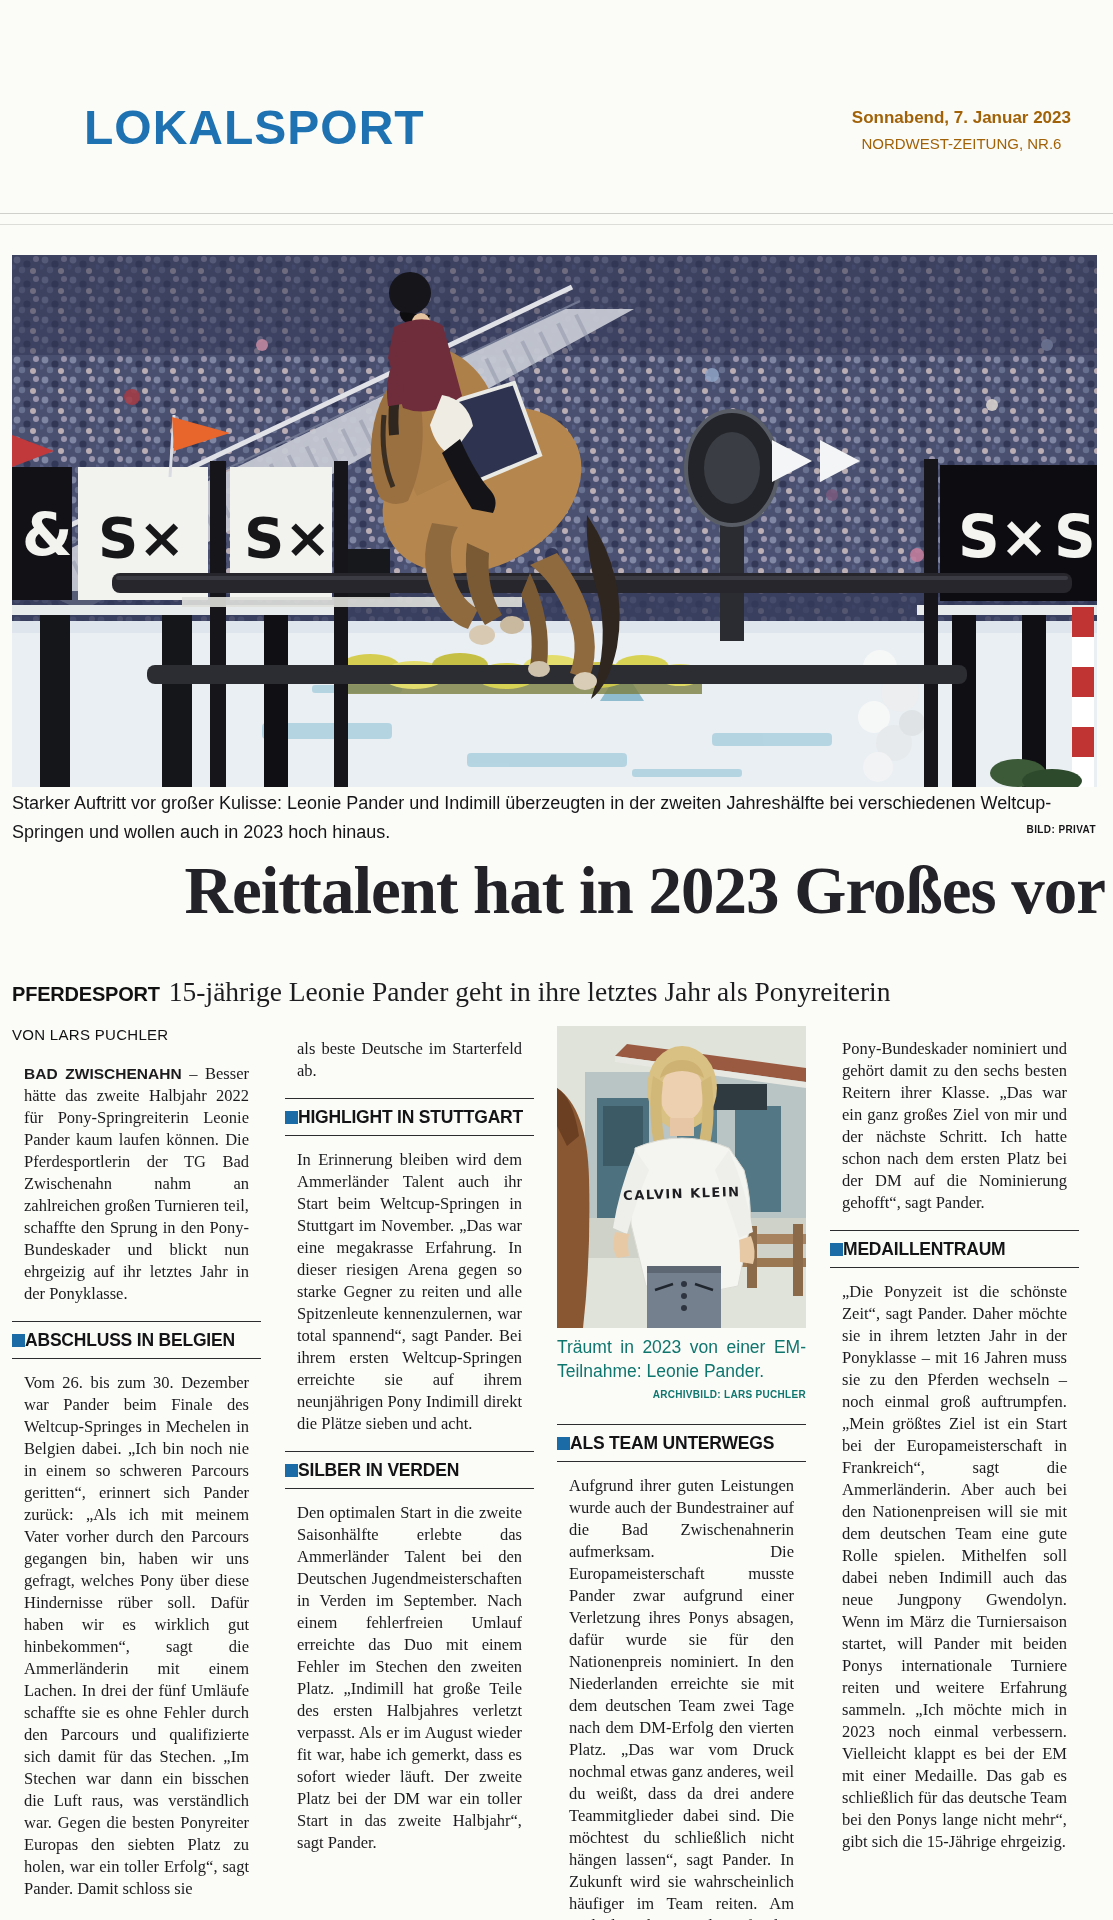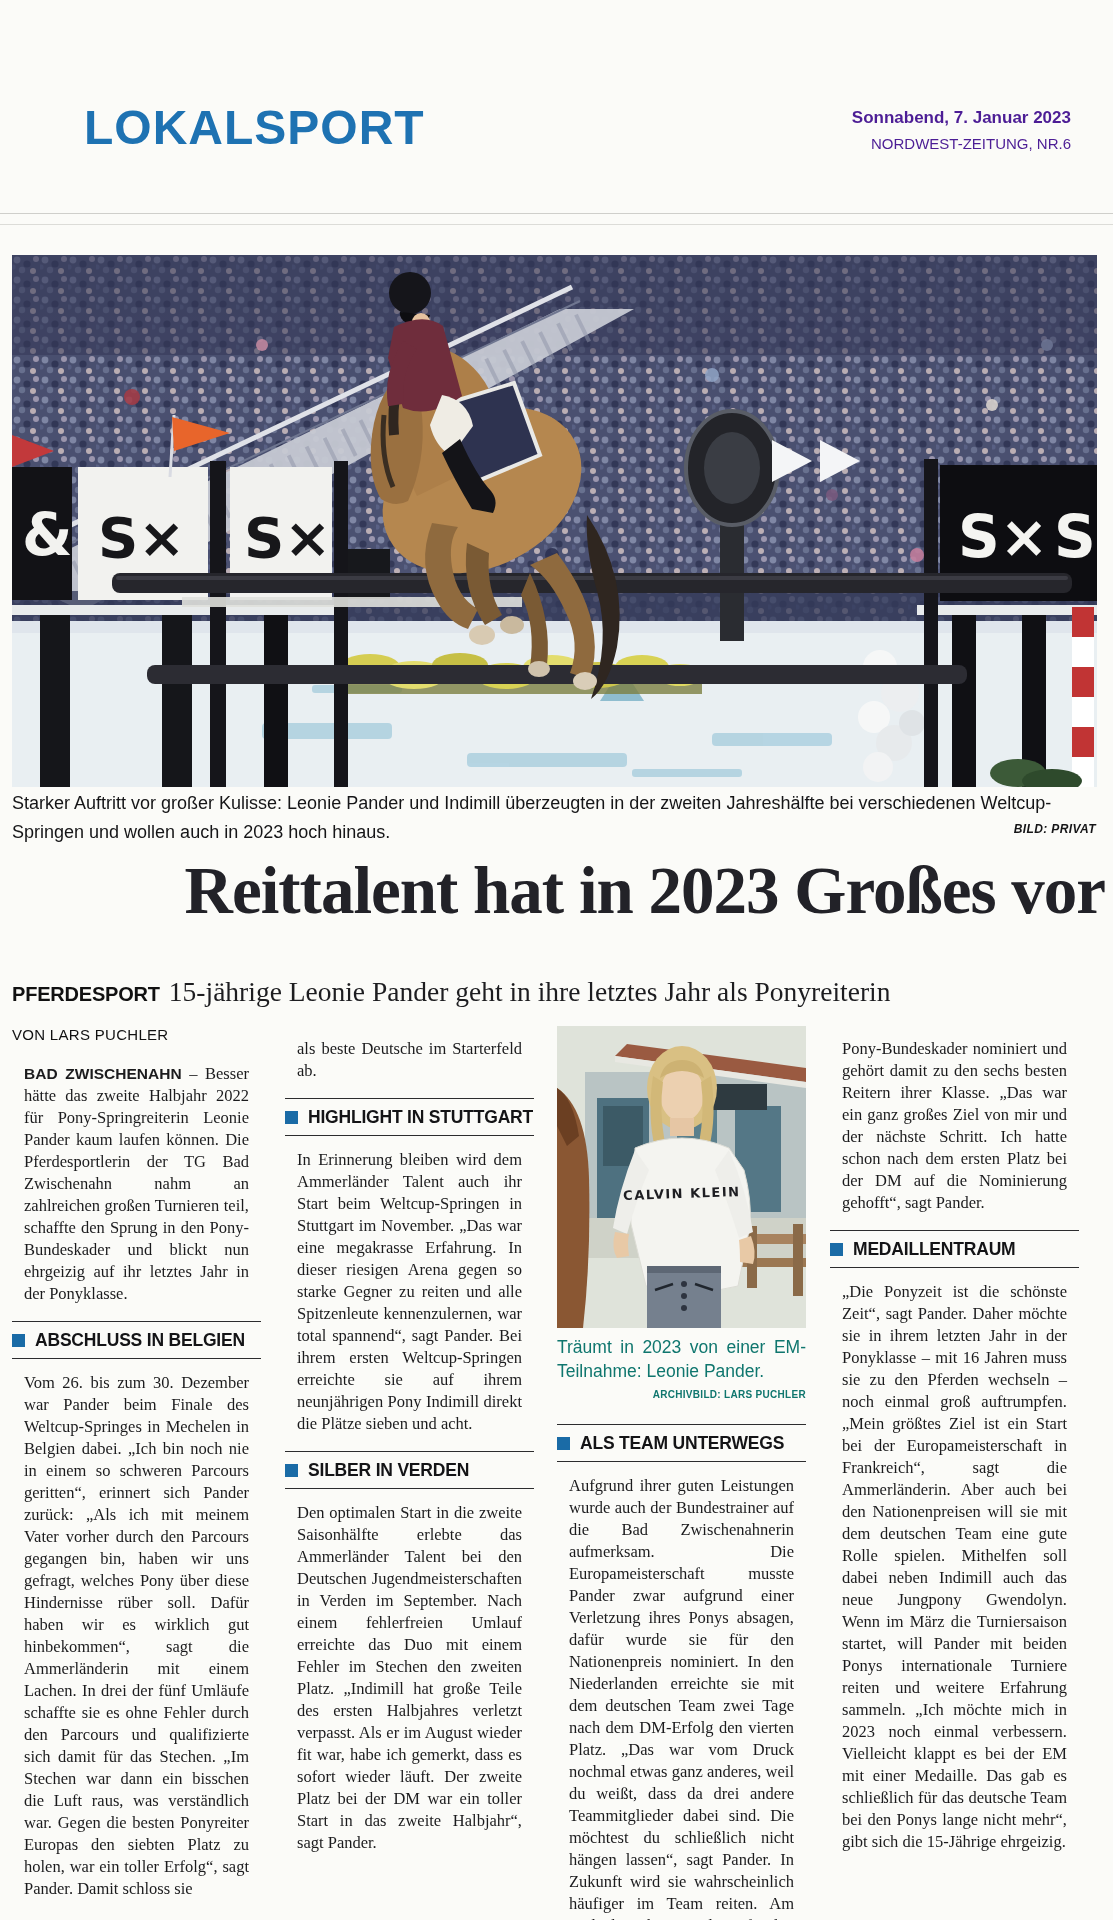--- a/index.html
+++ b/index.html
@@ -2,49 +2,49 @@
 <html lang="de"><head>
 <meta charset="utf-8">
 <style>
   html,body{margin:0;padding:0;background:#e8e8e6;}
   .page{position:relative;width:1113px;height:1920px;background:#fbfbf8;overflow:hidden;
         font-family:"Liberation Serif",serif;color:#1b1b1d;margin:0 auto;}
   
   .masthead-title{position:absolute;left:84px;top:100px;margin:0;
         font-family:"Liberation Sans",sans-serif;font-weight:bold;font-size:48px;
         letter-spacing:1px;color:#1e72b2;}
-  .mast-right{position:absolute;top:108px;right:42px;text-align:right;
-        font-family:"Liberation Sans",sans-serif;color:#4c1d95;}
+  .mast-right{position:absolute;top:108px;right:42px;text-align:center;
+        font-family:"Liberation Sans",sans-serif;color:#a16207;}
   .mast-date{font-weight:bold;font-size:17px;}
   .mast-issue{font-size:15px;margin-top:7px;}
   .hairline{position:absolute;left:0;width:1113px;height:1px;background:#cfcfcb;}
   
   .hero{position:absolute;left:12px;top:255px;width:1085px;height:532px;margin:0;
         background:#474d6b;overflow:hidden;}
   .hero svg{display:block;}
   .hero-caption{position:absolute;left:12px;top:789px;width:1086px;
         font-family:"Liberation Sans",sans-serif;font-size:18px;line-height:29px;color:#151517;}
   .hero-credit{position:absolute;right:2px;bottom:3px;
-        font-family:"Liberation Sans",sans-serif;font-weight:bold;font-size:12px;letter-spacing:.4px;font-style:italic;}
+        font-family:"Liberation Sans",sans-serif;font-weight:bold;font-size:10px;letter-spacing:.4px;}
   
   .headline{position:absolute;left:10px;top:852px;margin:0;width:1095px;
         font-family:"Liberation Serif",serif;font-weight:bold;font-size:67px;
         letter-spacing:-1px;color:#222228;white-space:nowrap;text-align:right;}
   .deckrow{position:absolute;left:12px;top:976px;width:1090px;}
   .kicker{font-family:"Liberation Sans",sans-serif;font-weight:bold;font-size:20px;
         letter-spacing:-.2px;margin-right:9px;color:#111;}
   .deck{font-family:Liberation Serif, serif;font-size:27.5px;color:#1d1d20;}
   
   .col{position:absolute;top:1026px;width:249px;height:894px;overflow:hidden;}
   .col1{left:12px;} .col2{left:285px;} .col3{left:557px;} .col4{left:830px;}
   .byline{font-family:"Liberation Sans",sans-serif;font-size:15px;letter-spacing:.3px;
         color:#111;margin-bottom:20px;}
   .col p{margin:12px;font-size:16.5px;line-height:22px;text-align:justify;hyphens:auto;}
   .lead-in{font-family:"Liberation Sans",sans-serif;font-weight:bold;font-size:15.5px;}
-  .sect{display:flex;align-items:center;gap:10px;margin:16px 0 13px;padding:8px 0 7px;
+  .sect{display:flex;align-items:center;margin:16px 0 13px;padding:8px 0 7px;
         border-top:1.6px solid #2c2c2e;border-bottom:1.6px solid #2c2c2e;
         font-family:"Liberation Sans",sans-serif;font-weight:bold;font-size:17.5px;
         letter-spacing:-.2px;color:#141416;}
   .sq{width:13px;height:13px;background:#1a6ba6;flex:none;}
   
   .portrait{margin:0 0 8px 0;width:249px;height:302px;background:#dfe3da;overflow:hidden;}
   .p-caption{position:relative;font-family:"Liberation Sans",sans-serif;font-size:17.5px;
         line-height:23.5px;text-align:justify;color:#0f766e;margin-bottom:10px;min-height:72px;}
   .p-credit{position:absolute;right:0;bottom:2px;font-weight:bold;font-size:10px;letter-spacing:.3px;}
 </style>

